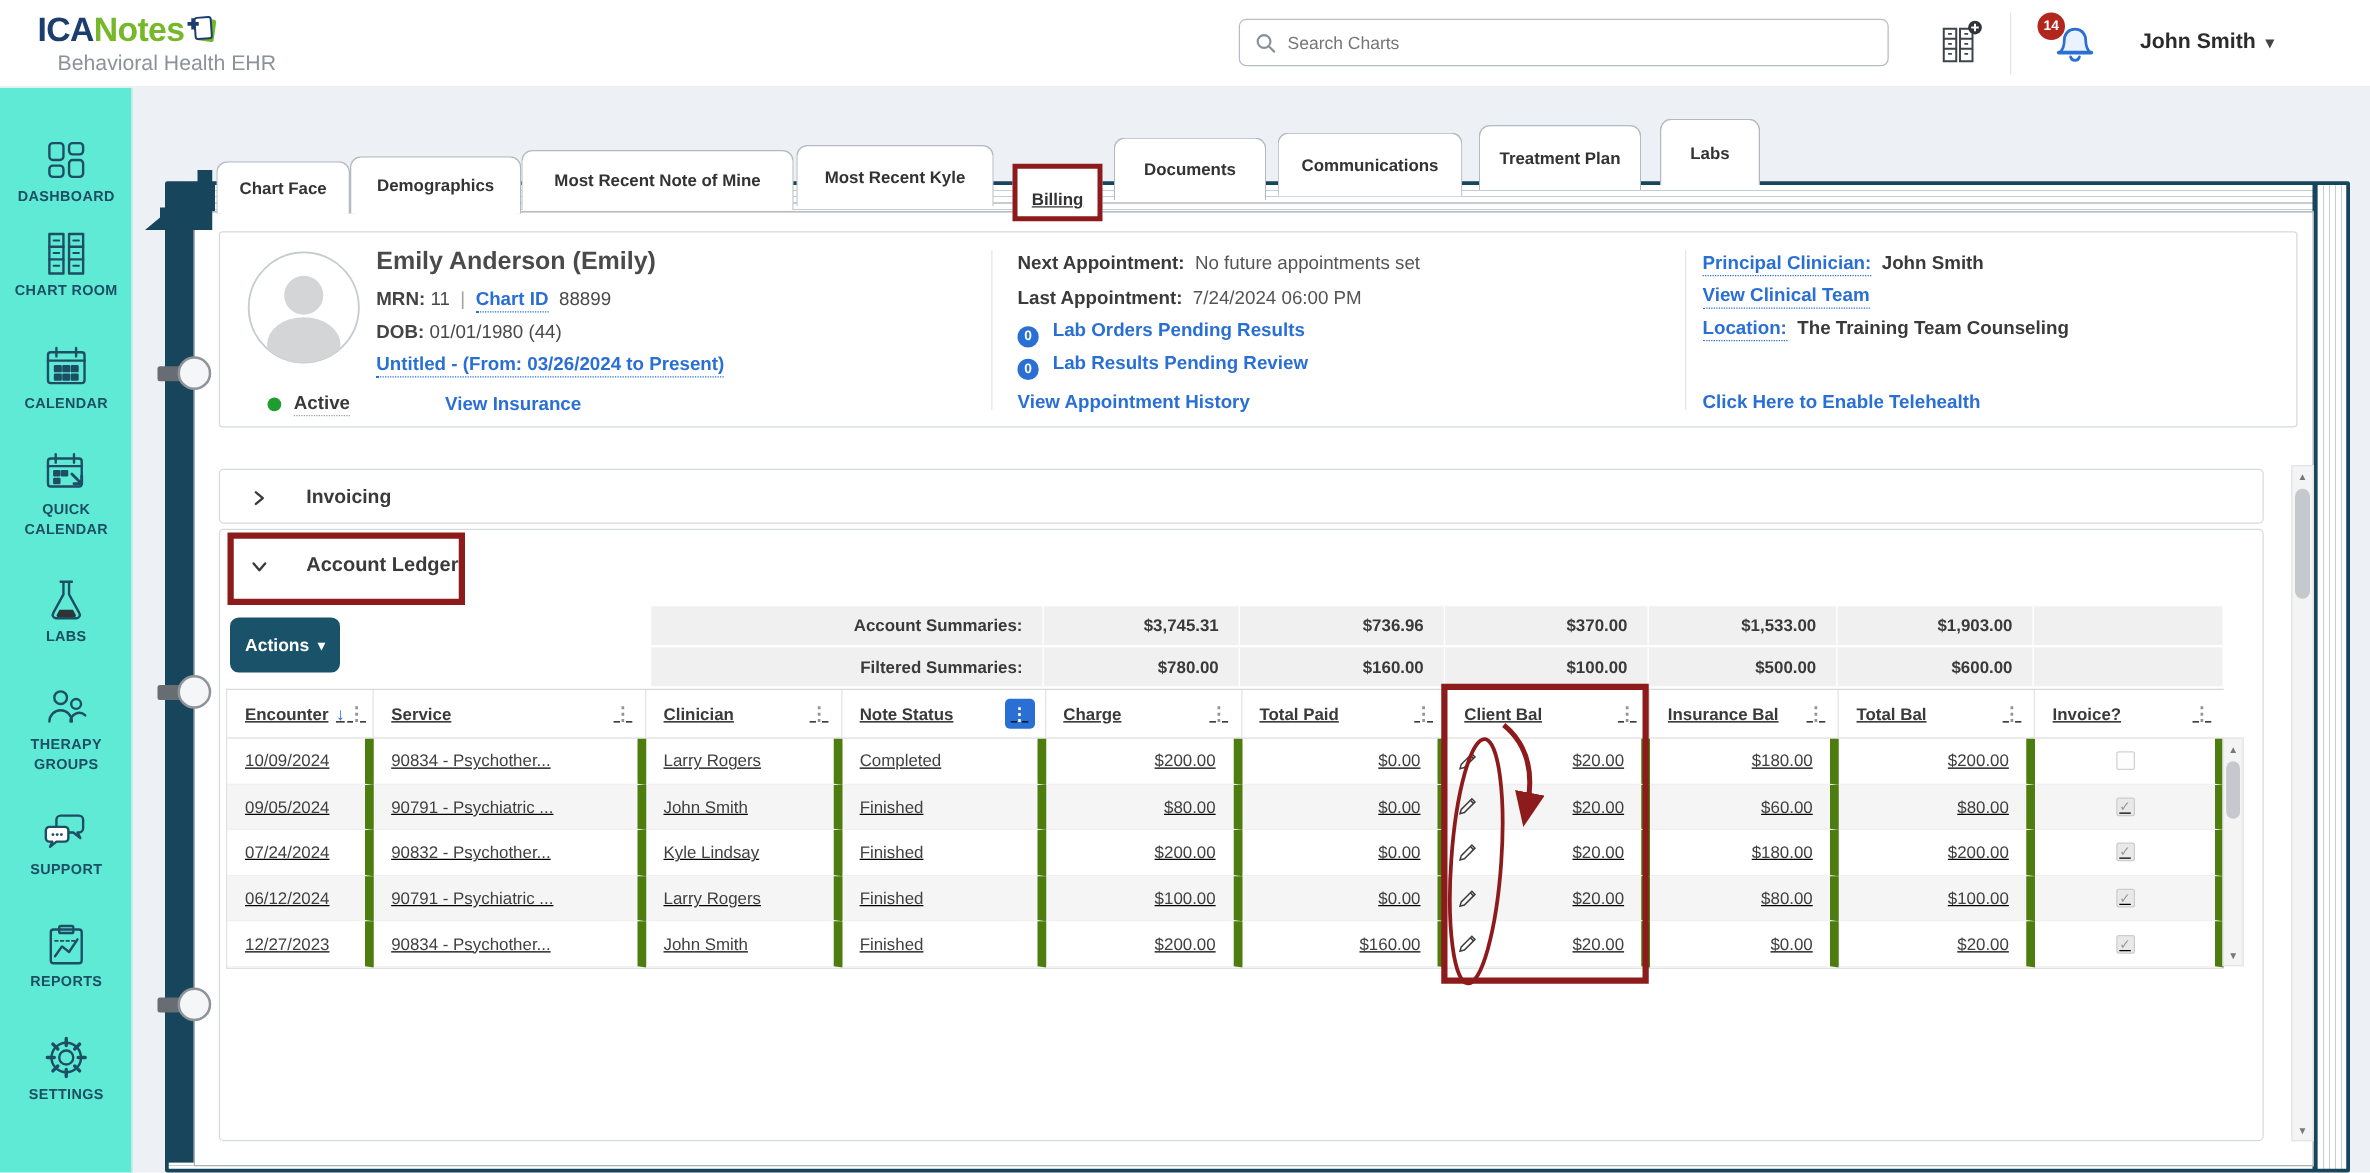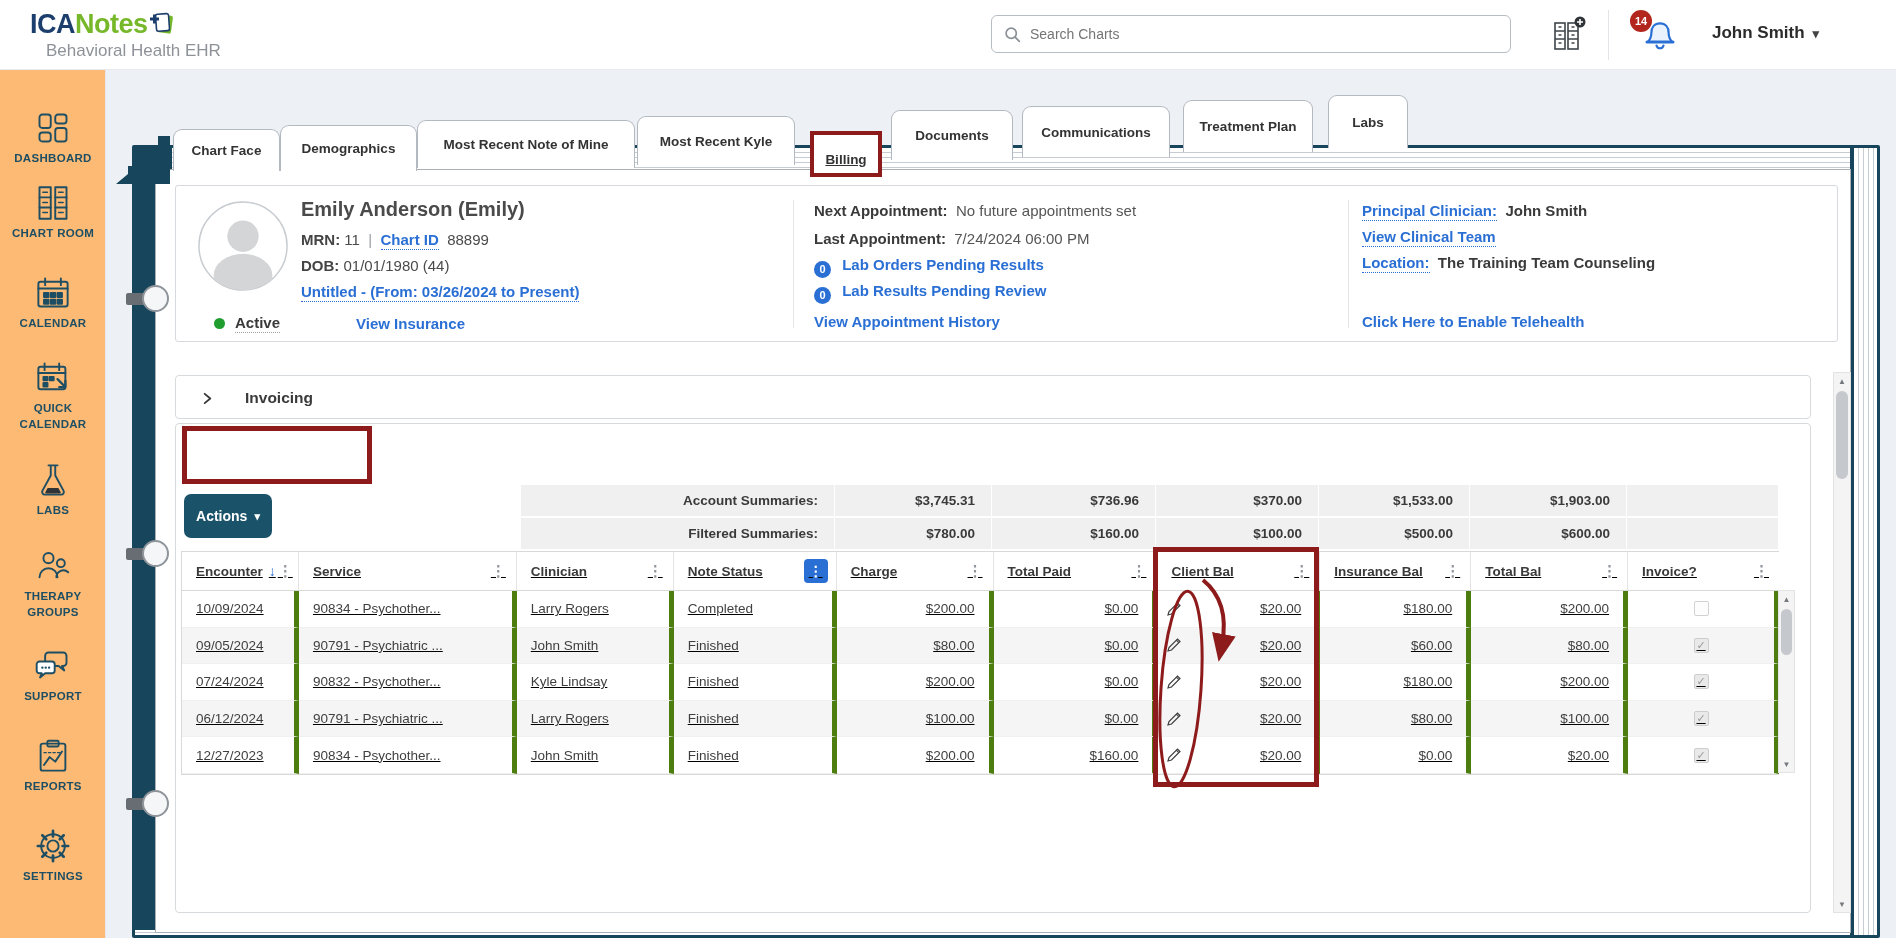--- a/index.html
+++ b/index.html
@@ -22,21 +22,21 @@
   .newchart{position:absolute;left:1548px;top:15px;width:40px;height:40px;cursor:pointer;}
   .bell-wrap{position:absolute;left:1638px;top:12px;width:46px;height:46px;}
   .badge{position:absolute;left:-8px;top:-2px;width:22px;height:22px;border-radius:50%;
     background:#b3261e;color:#fff;font-size:11px;font-weight:bold;display:flex;
     align-items:center;justify-content:center;z-index:2;}
   .user{position:absolute;left:1712px;top:23px;font-size:17px;font-weight:bold;color:#2b2b2b;
     display:flex;align-items:center;gap:8px;cursor:pointer;}
   .user .chev{font-size:13px;color:#444;}
 
   
-  .sidebar{position:absolute;left:0;top:70px;width:106px;height:868px;background:#fdba74;
+  .sidebar{position:absolute;left:0;top:70px;width:106px;height:868px;background:#5eead4;
     border-right:1px solid #e4e6ea;z-index:20;}
   .side-item{position:absolute;left:0;width:106px;display:flex;flex-direction:column;
     align-items:center;gap:5px;cursor:pointer;}
   .side-item .lbl{font-size:11.5px;font-weight:bold;color:#1d4e63;text-align:center;
     width:100px;letter-spacing:0.3px;line-height:1.35;}
   .sicon{stroke:#1d4e63;fill:none;stroke-width:1.7;stroke-linecap:round;stroke-linejoin:round;}
 
   
   .main{position:absolute;left:106px;top:70px;width:1790px;height:868px;background:#edf0f4;}
 
@@ -114,21 +114,21 @@
   .hcell{display:flex;align-items:center;padding:0 8px 0 14px;font-size:13.5px;font-weight:bold;
     color:#3a3a3a;border-right:1px solid #e3e3e3;position:relative;}
   .hcell .flex{flex:1;}
   .kebab{color:#8f959b;font-size:15px;font-weight:bold;cursor:pointer;padding:0 2px;}
   .kebab-blue{width:24px;height:24px;background:#2a6fd4;border-radius:4px;color:#fff;
     display:flex;align-items:center;justify-content:center;font-size:14px;font-weight:bold;cursor:pointer;}
   .sort-arrow{color:#2a6fd4;font-weight:bold;font-size:14px;margin-left:6px;}
   .grow{display:flex;height:36.6px;background:#fff;}
   .grow.alt{background:#f5f5f5;}
   .gcell{display:flex;align-items:center;padding:0 14px;font-size:13.5px;color:#3f3f3f;
-    border-right:5px solid #4d7c0f;border-bottom:1px solid #f0f0f0;}
+    border-right:7px solid #4d7c0f;border-bottom:1px solid #f0f0f0;}
   .money{justify-content:flex-end;}
   .cw0{width:117px;} .cw1{width:218px;} .cw2{width:157px;} .cw3{width:163px;} .cw4{width:157px;}
   .cw5{width:164px;} .cw6{width:163px;} .cw7{width:151px;} .cw8{width:157px;} .cw9{width:151px;}
   .cbal-cell{justify-content:space-between;padding-left:10px;}
   .pencil{cursor:pointer;display:inline-flex;}
   .inv-cell{justify-content:center;}
   .cb{width:15px;height:15px;border:1px solid #d2d2d2;border-radius:2px;background:#fdfdfd;
     display:flex;align-items:center;justify-content:center;font-size:11px;color:#999;}
   .cb.checked{background:#e9e9e9;border-color:#cdcdcd;}
 
@@ -418,20 +418,26 @@
   <div class="sect invoicing">
     <div class="sect-head">
       <svg width="13" height="13" viewBox="0 0 14 14">
         <polyline points="4,2 10,7 4,12" fill="none" stroke="#3a3a3a" stroke-width="2" stroke-linecap="round" stroke-linejoin="round"></polyline>
       </svg>
       <span>Invoicing</span>
     </div>
   </div>
 
   <div class="sect ledger">
+    <div class="sect-head" style="height:58px">
+      <svg width="13" height="13" viewBox="0 0 14 14">
+        <polyline points="2,4 7,10 12,4" fill="none" stroke="#3a3a3a" stroke-width="2" stroke-linecap="round" stroke-linejoin="round"></polyline>
+      </svg>
+      <span style="font-size:16px">Account Ledger</span>
+    </div>
     <div class="al-annot"></div>
 
     <button class="actions-btn">
       <span>Actions</span>
       <span class="chev">▾</span>
     </button>
 
     <div class="sumgrid">
       <div class="sumrow">
         <div class="sumcell sumlabel">Account Summaries:</div>

